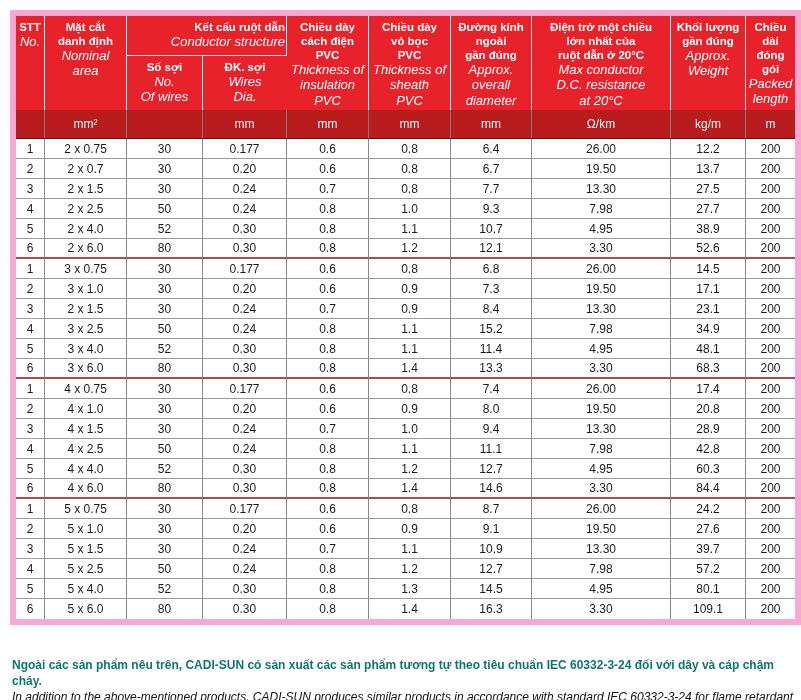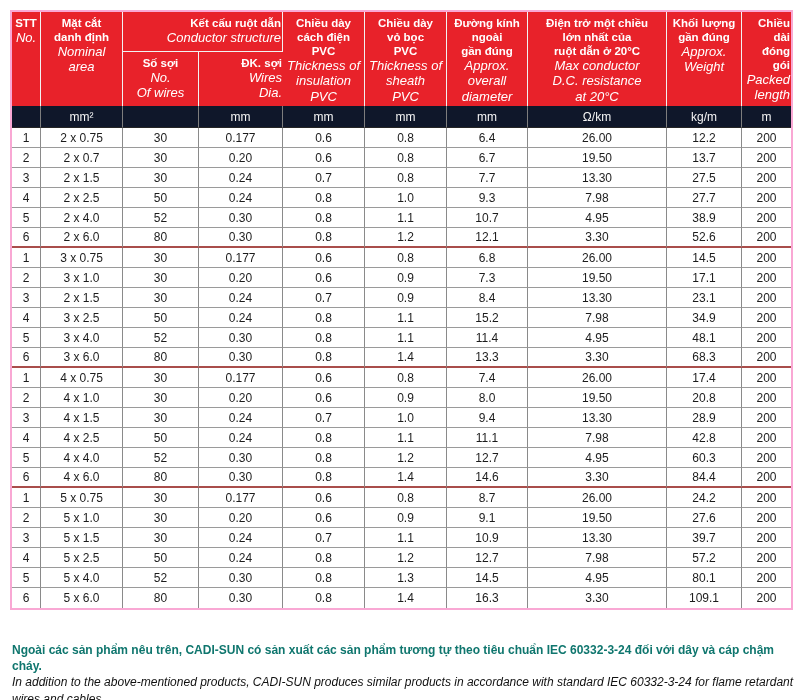--- a/index.html
+++ b/index.html
@@ -10,58 +10,58 @@
     font-family: "Liberation Sans", sans-serif;
     color: #1a1a1a;
   }
   .page { padding: 10px 8px 0 10px; }
 
   table.spec {
     border-collapse: separate;
     border-spacing: 0;
     table-layout: fixed;
     width: 783px;
-    border: 2px solid #f9a8d4;
+    border: 6px solid #f9a8d4;
     background: #ffffff;
   }
 
   
   thead th {
     background: #e8222a;
     color: #ffffff;
     vertical-align: top;
     padding: 4px 1px 2px 1px;
     font-weight: normal;
     border-right: 1px solid #f2f2f2;
   }
-  thead tr th:last-child { border-right: none; text-align: right; }
+  thead tr th:last-child { border-right: none; }
   th.conductor { border-bottom: 1px solid #f2f2f2; height: 40px; text-align: right; }
   tr.hrow2 th { height: 54px; }
   .th-vi {
     display: block;
     font-weight: bold;
     font-size: 11.5px;
     line-height: 1.22;
     white-space: pre-line;
   }
   .th-en {
     display: block;
     font-style: italic;
     font-size: 13px;
     line-height: 1.18;
     white-space: pre-line;
   }
 
   
   tr.units td {
-    background: #0f172a;
+    background: #b91c1c;
     color: #f5f5f5;
     text-align: center;
     vertical-align: middle;
-    height: 22px;
+    height: 29px;
     font-size: 12px;
     border-right: 1px solid #7d7d7d;
     border-bottom: 1px solid #262626;
   }
   tr.units td:last-child { border-right: none; }
 
   
   tbody td {
     text-align: center;
     vertical-align: middle;

